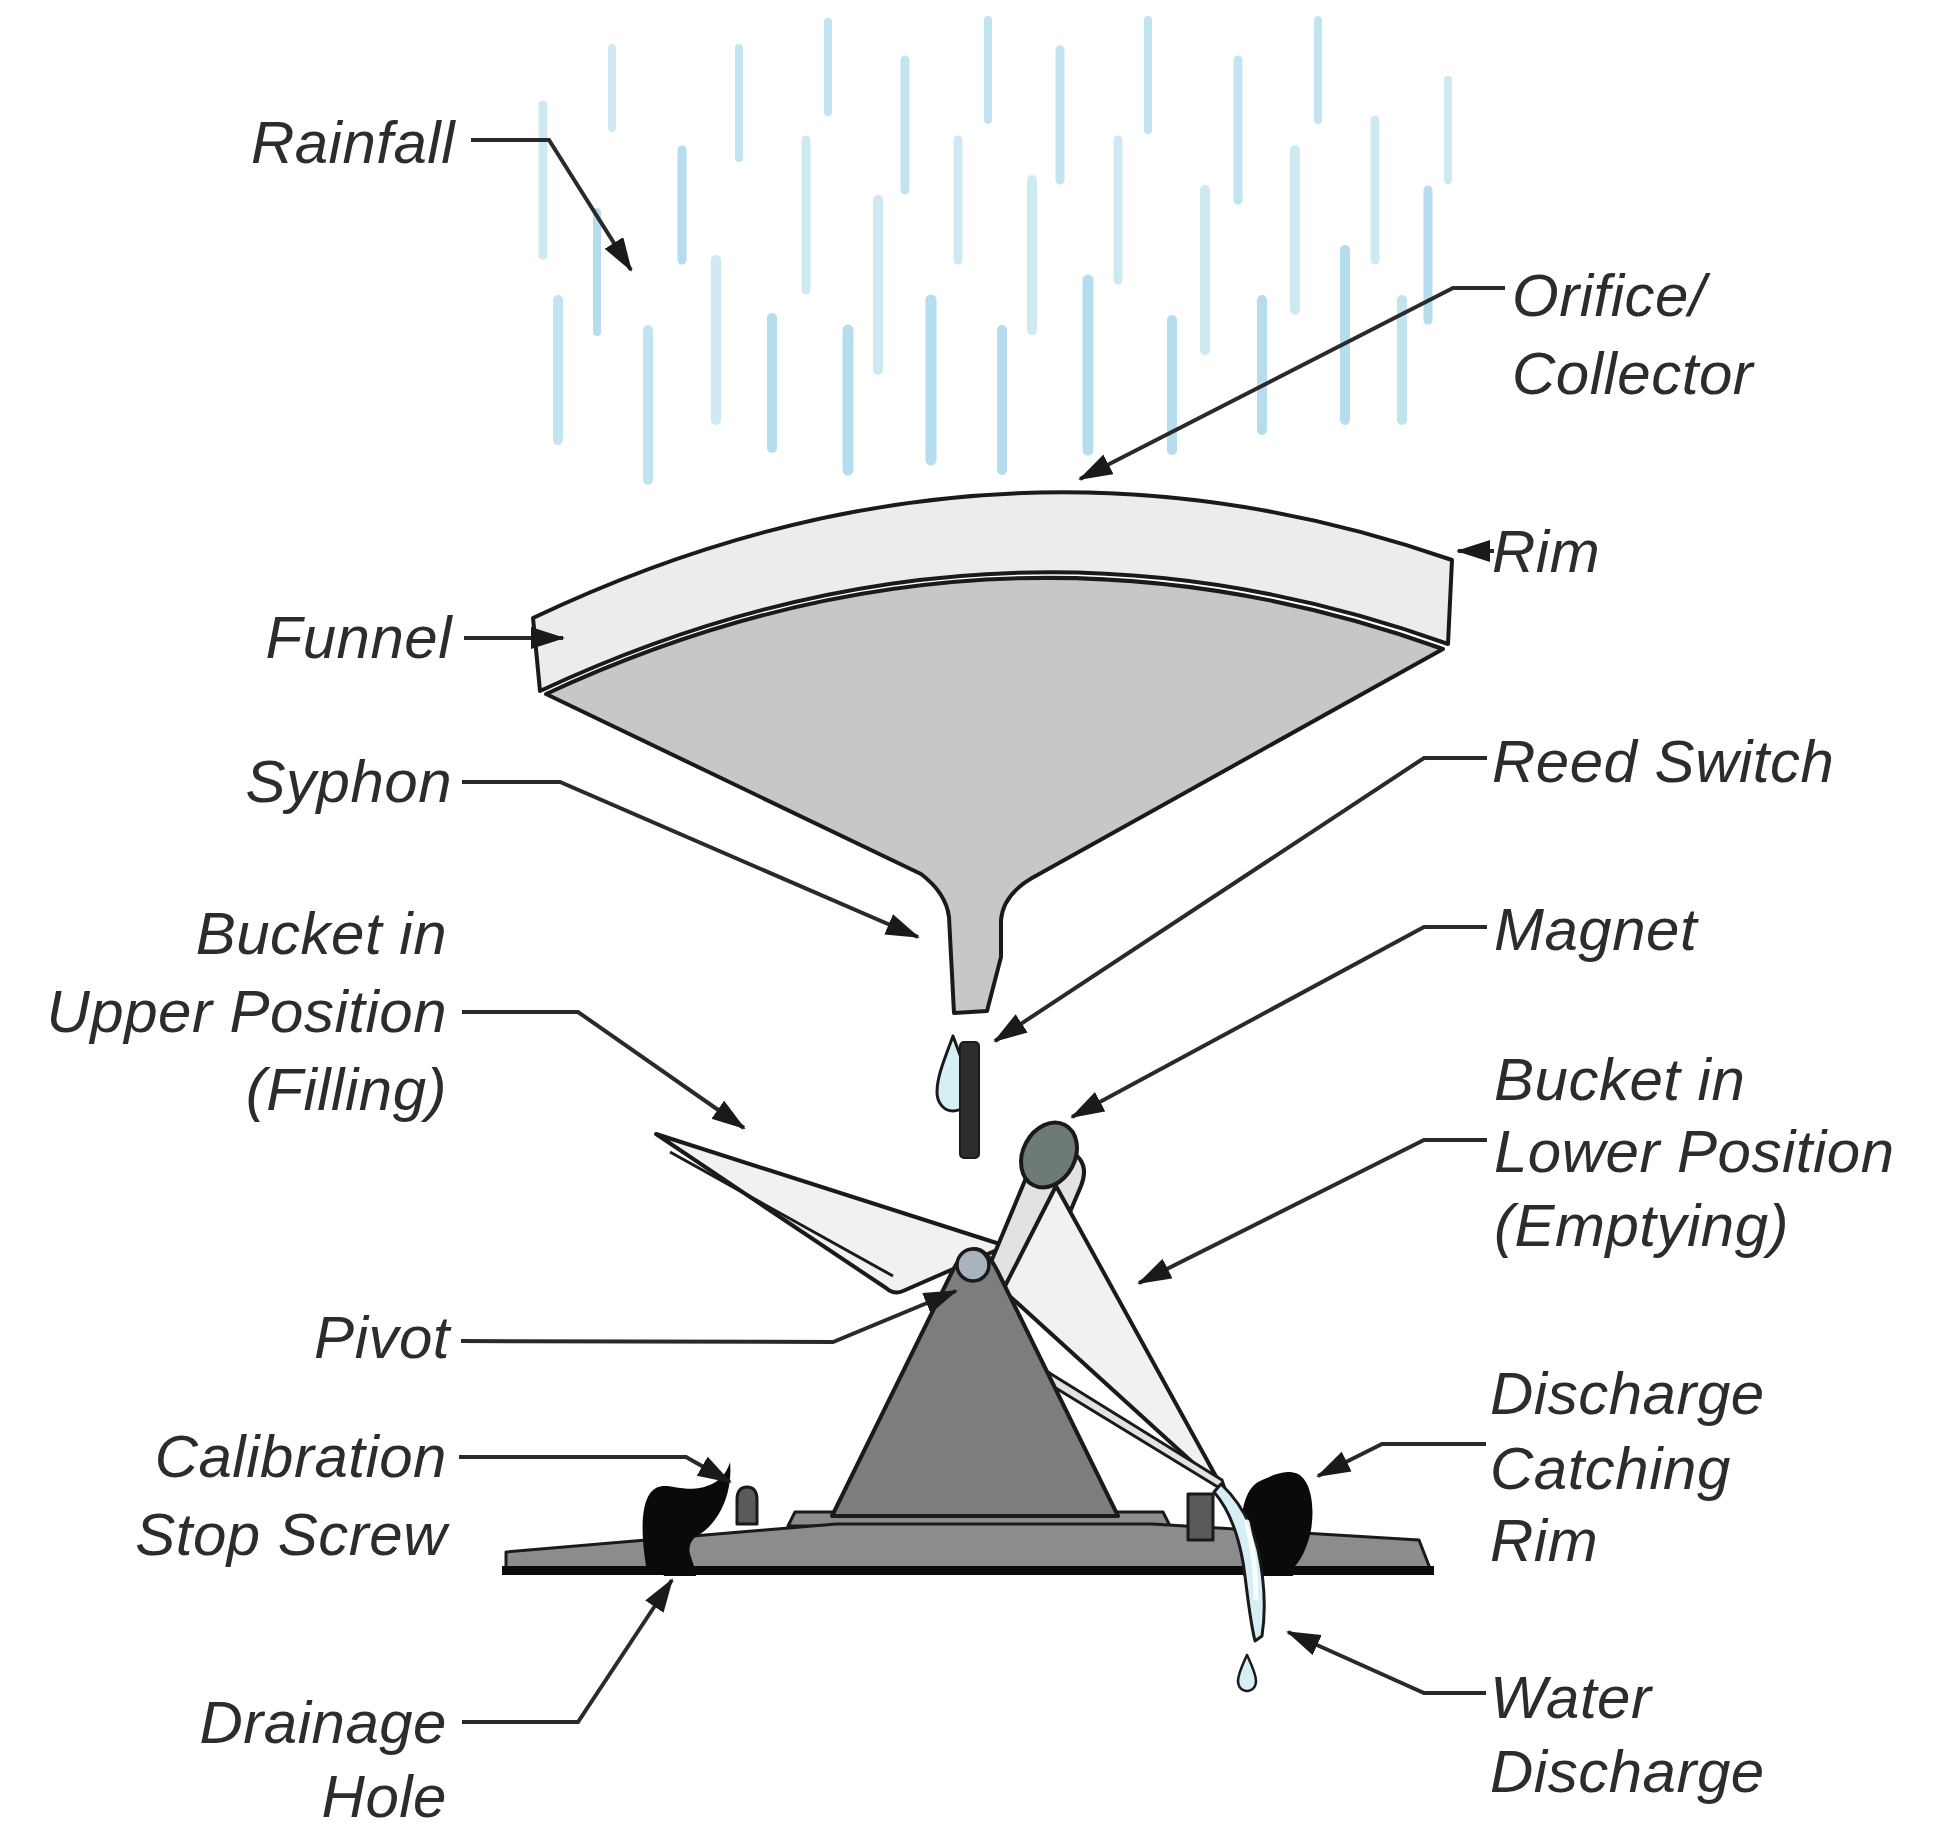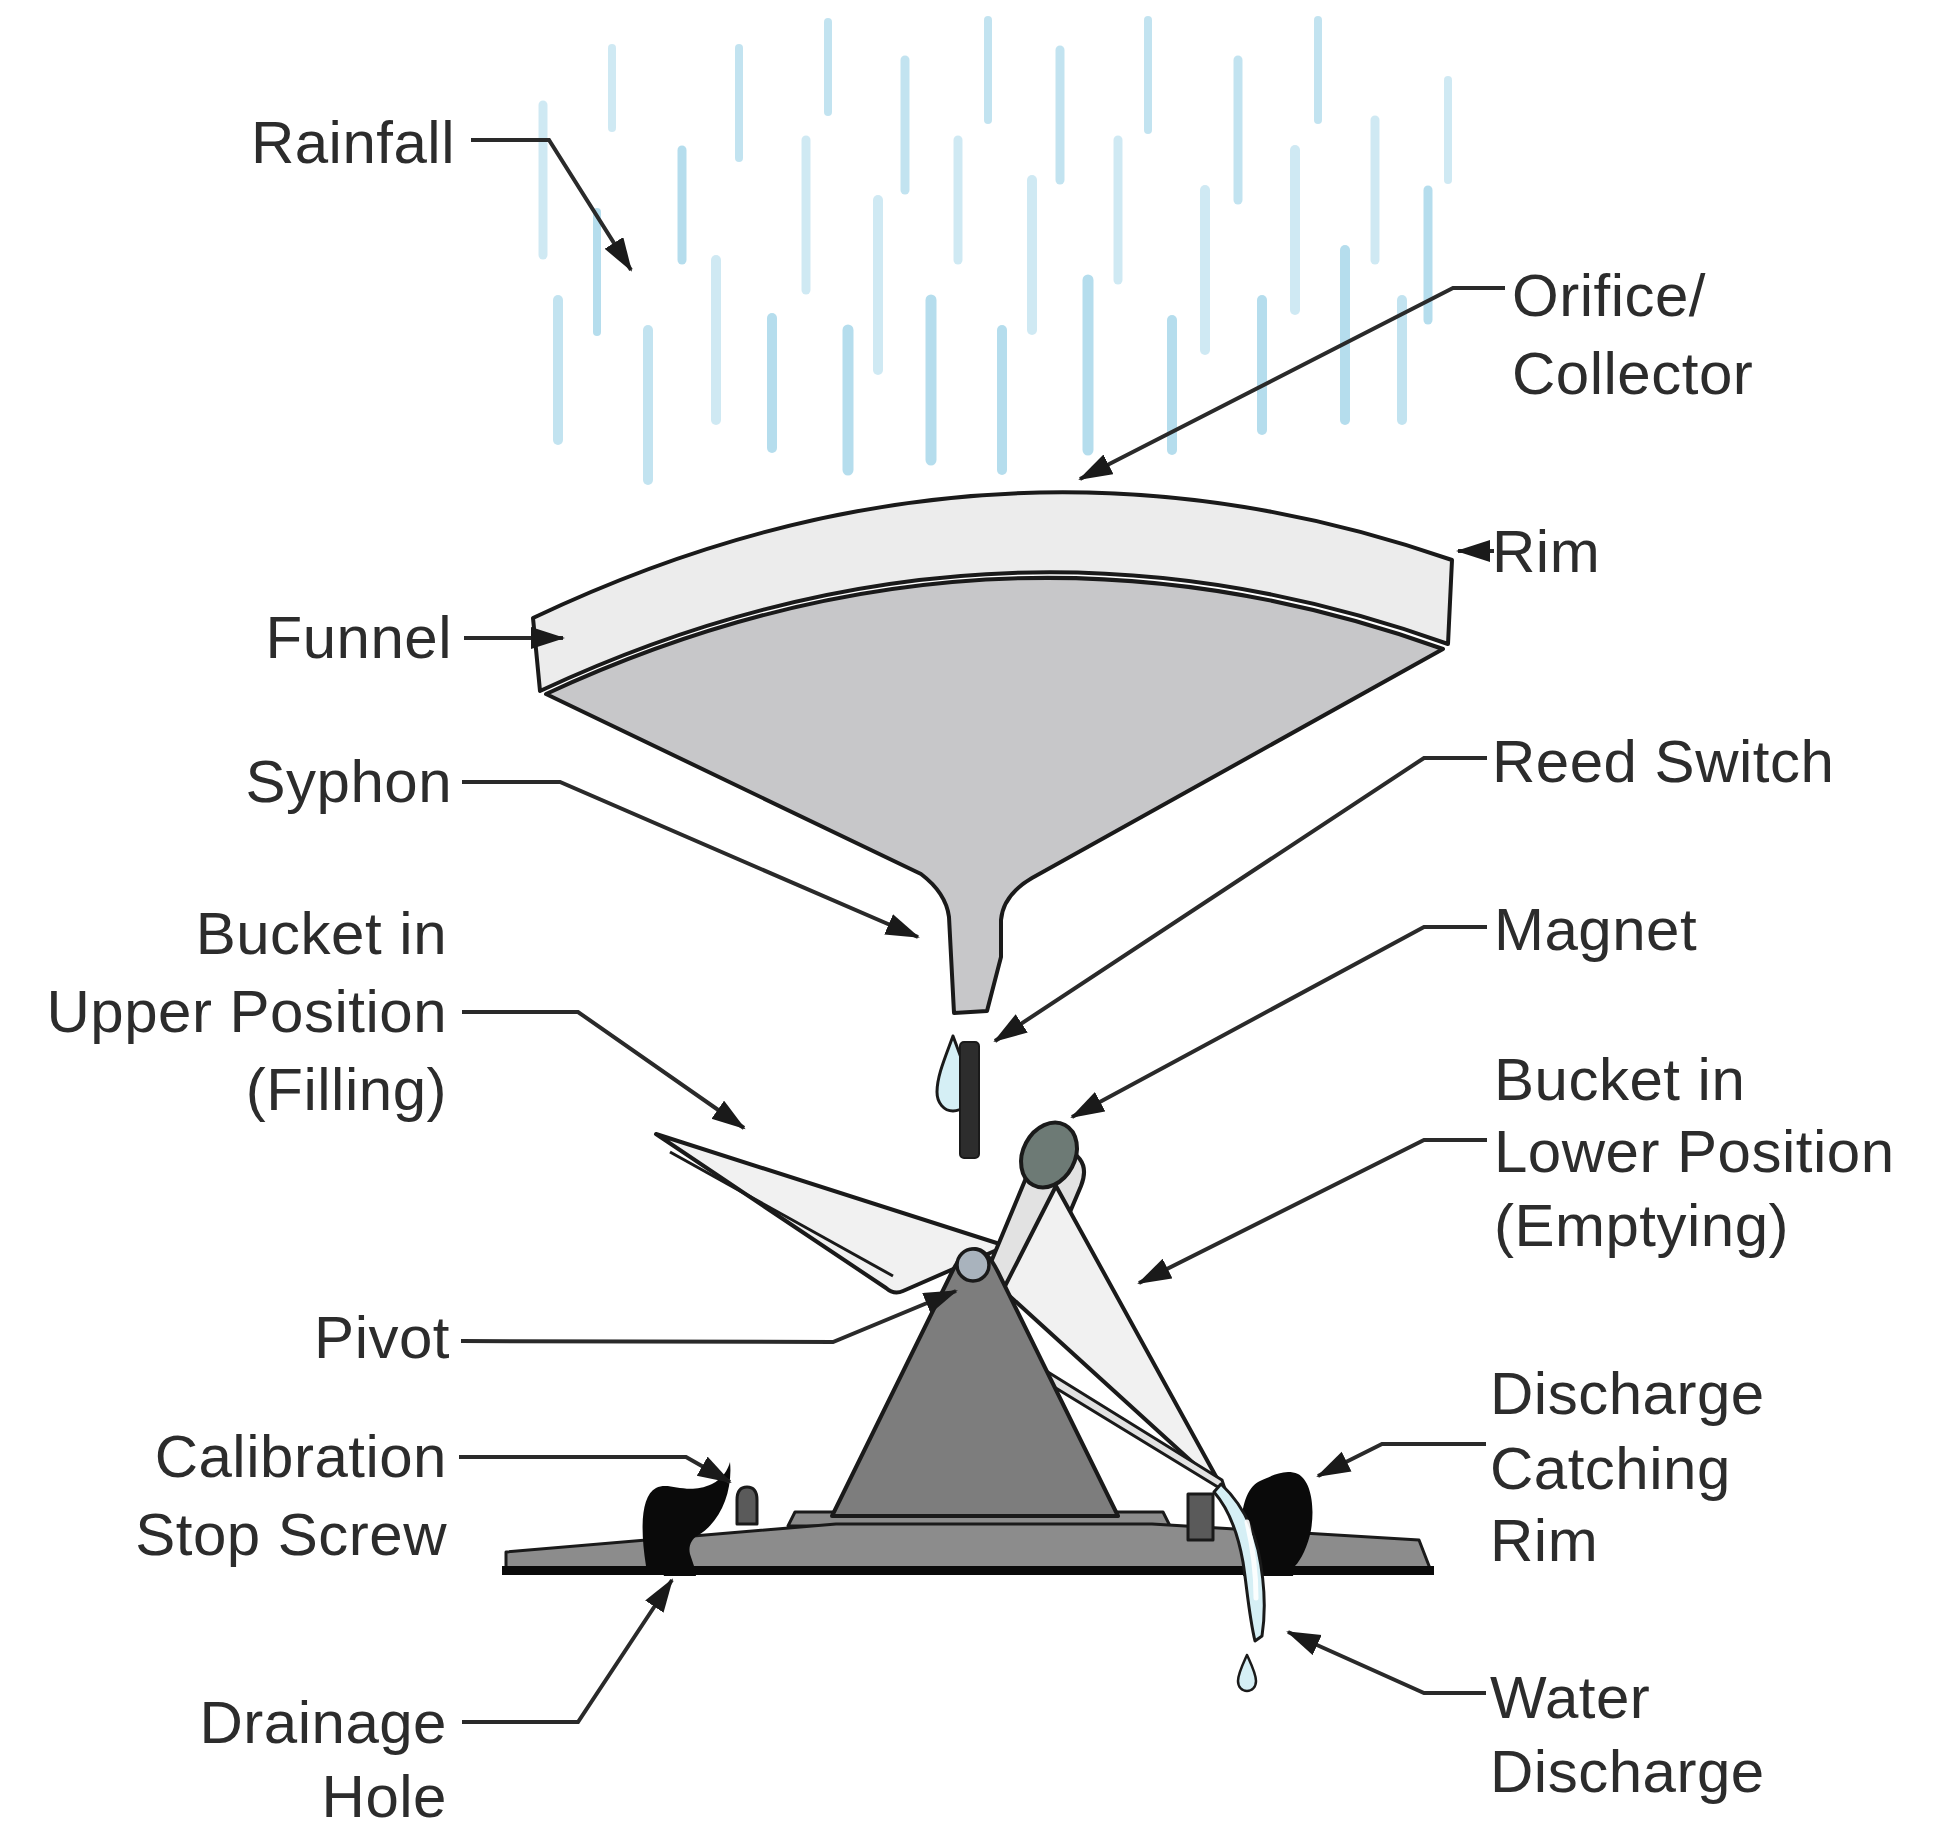--- a/index.html
+++ b/index.html
@@ -3,21 +3,21 @@
 <meta charset="utf-8">
 <style>
   :root{
     --background:#ffffff; --outline:#1a1a1a; --text:#2c2c2c; --leader:#2a2a2a;
     --rain:#a9d8ea; --rim-band:#ececec; --funnel-body:#c7c7c9;
     --bucket:#f1f1f1; --bucket-wall:#e2e2e2; --stand:#7d7d7d; --base:#8c8c8c;
     --pivot-pin:#a9b3bd; --magnet:#6d7a75; --reed-rod:#2d2d2d;
     --water:#d5eff5; --black-parts:#0a0a0a; --screw:#5a5a5a;
   }
   html,body{margin:0;padding:0;background:var(--background);}
-  .canvas{position:relative;width:1939px;height:1839px;background:var(--background);overflow:hidden;}
+  .canvas{position:relative;width:1939px;height:1839px;background:var(--background);overflow:hidden;font-style:italic;}
   svg{display:block;width:1939px;height:1839px;}
   .lbl{
     font-family:"Liberation Sans","DejaVu Sans",sans-serif;
     font-size:60px; font-weight:400; letter-spacing:0.5px;
     fill:var(--text);
   }
   .leader{stroke:var(--leader);stroke-width:4;fill:none;}
   .part{stroke:var(--outline);stroke-linejoin:round;}
 </style>
 </head>

